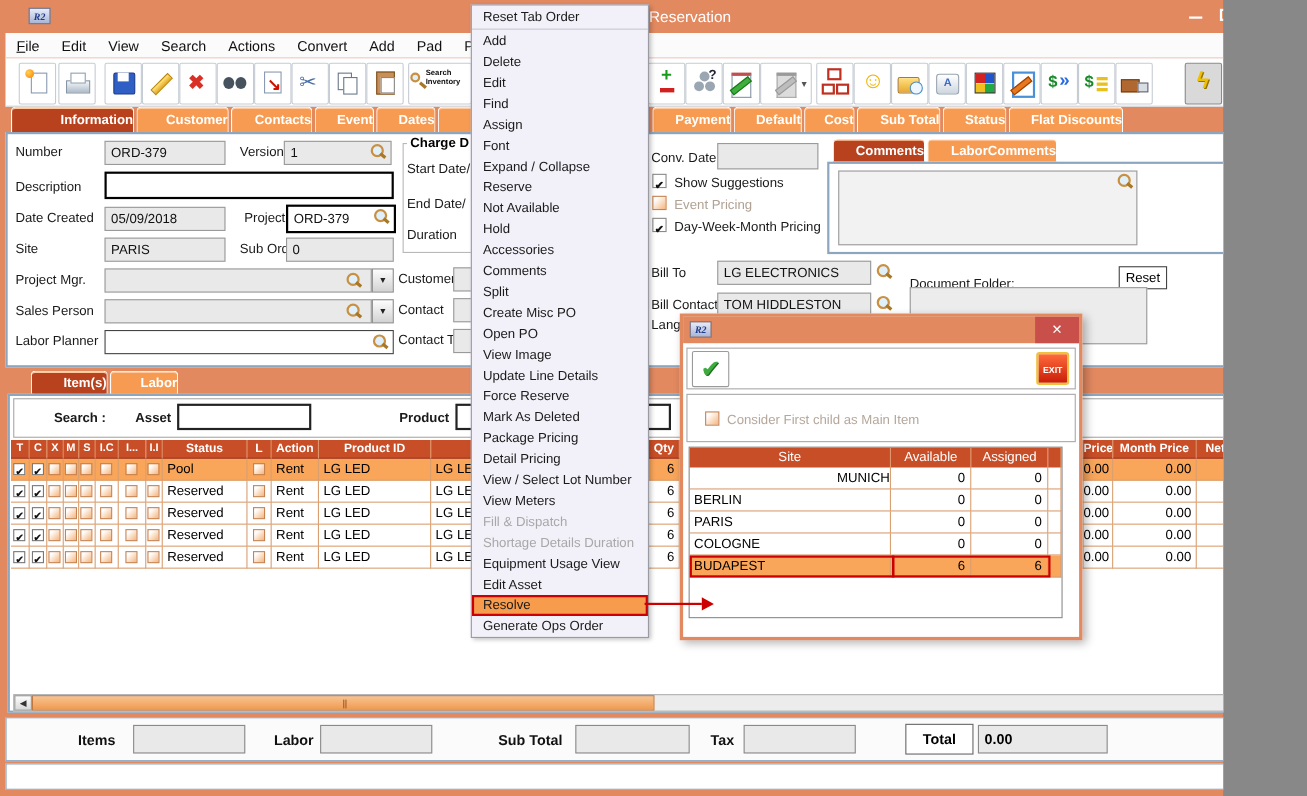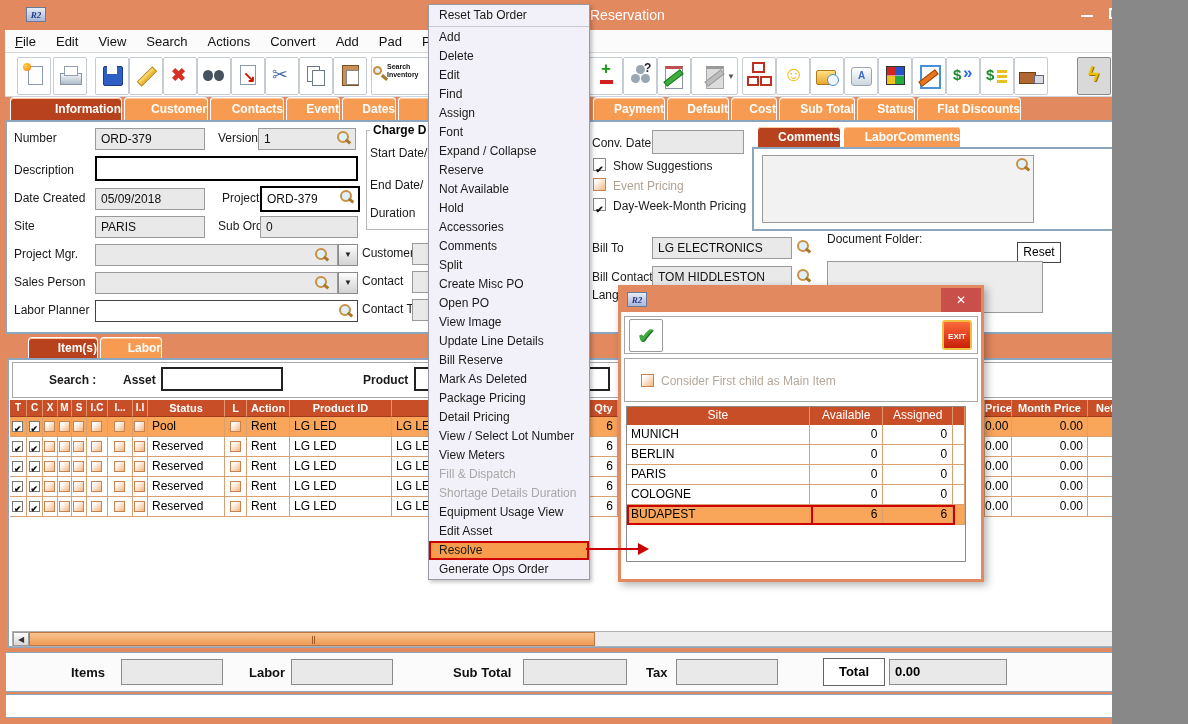--- a/index.html
+++ b/index.html
@@ -344,21 +344,21 @@
     <div class="mag" style="left:790px;top:147px"></div>
     <div class="lbl" style="left:585px;top:166px">Lang</div>
 
     <div class="tab small sel" style="left:750px;top:4px;width:84px">Comments</div>
     <div class="tab small" style="left:836px;top:4px;width:118px">LaborComments</div>
     <div style="position:absolute;left:745px;top:25px;width:388px;height:84px;border:2px solid #8ca6c0;background:#fff">
       <div style="position:absolute;left:8px;top:6px;width:272px;height:68px;background:#f2f2f2;border:1px solid #9a9a9a"></div>
       <div class="mag" style="left:262px;top:9px"></div>
     </div>
 
-    <div class="lbl" style="left:820px;top:110px">Document Folder:</div>
+    <div class="lbl" style="left:820px;top:129px">Document Folder:</div>
     <div style="position:absolute;left:1010px;top:120px;width:44px;height:21px;background:#fff;border:1px solid #444;font-size:12px;text-align:center;line-height:19px">Reset</div>
     <div style="position:absolute;left:820px;top:139px;width:216px;height:52px;background:#ececec;border:1px solid #9a9a9a"></div>
   </div>
 
   <div id="itemspanel">
     <div id="itemtabs">
         <div class="tab small sel" style="left: 23px; width: 70px; top: 2px; position: absolute;">Item(s)</div>
         <div class="tab small" style="left: 95px; width: 62px; top: 2px; position: absolute;">Labor</div>
       </div>
     <div class="panelborder" style="left:2px;top:23px;width:1172px;height:290px"></div>
@@ -622,21 +622,21 @@
       <div class="cm-item">Reserve</div>
       <div class="cm-item">Not Available</div>
       <div class="cm-item">Hold</div>
       <div class="cm-item">Accessories</div>
       <div class="cm-item">Comments</div>
       <div class="cm-item">Split</div>
       <div class="cm-item">Create Misc PO</div>
       <div class="cm-item">Open PO</div>
       <div class="cm-item">View Image</div>
       <div class="cm-item">Update Line Details</div>
-      <div class="cm-item">Bill Reserve</div>
+      <div class="cm-item">Force Reserve</div>
       <div class="cm-item">Mark As Deleted</div>
       <div class="cm-item">Package Pricing</div>
       <div class="cm-item">Detail Pricing</div>
       <div class="cm-item">View / Select Lot Number</div>
       <div class="cm-item">View Meters</div>
       <div class="cm-item disabled">Fill &amp; Dispatch</div>
       <div class="cm-item disabled">Shortage Details Duration</div>
       <div class="cm-item">Equipment Usage View</div>
       <div class="cm-item">Edit Asset</div>
       <div class="cm-item hl">Resolve</div>
@@ -657,21 +657,21 @@
       <div class="lbl" style="left:36px;top:15px;color:#b5a79b">Consider First child as Main Item</div>
     </div>
     <div class="dtable" id="dialogtable">
         <div class="dthead">
           <div class="dhcell" style="width: 184px;">Site</div>
           <div class="dhcell" style="width: 74px;">Available</div>
           <div class="dhcell" style="width: 70px;">Assigned</div>
           <div class="dhcell" style="width: 12px;"></div>
         </div>
         <div class="dtrow">
-          <div class="dcell l" style="width: 184px;">MUNICH</div>
+          <div class="dcell l" style="width: 184px; text-align: right;">MUNICH</div>
           <div class="dcell r" style="width: 74px;">0</div>
           <div class="dcell r" style="width: 70px;">0</div>
           <div class="dcell" style="width: 12px;"></div>
         </div>
         <div class="dtrow">
           <div class="dcell l" style="width: 184px;">BERLIN</div>
           <div class="dcell r" style="width: 74px;">0</div>
           <div class="dcell r" style="width: 70px;">0</div>
           <div class="dcell" style="width: 12px;"></div>
         </div>

